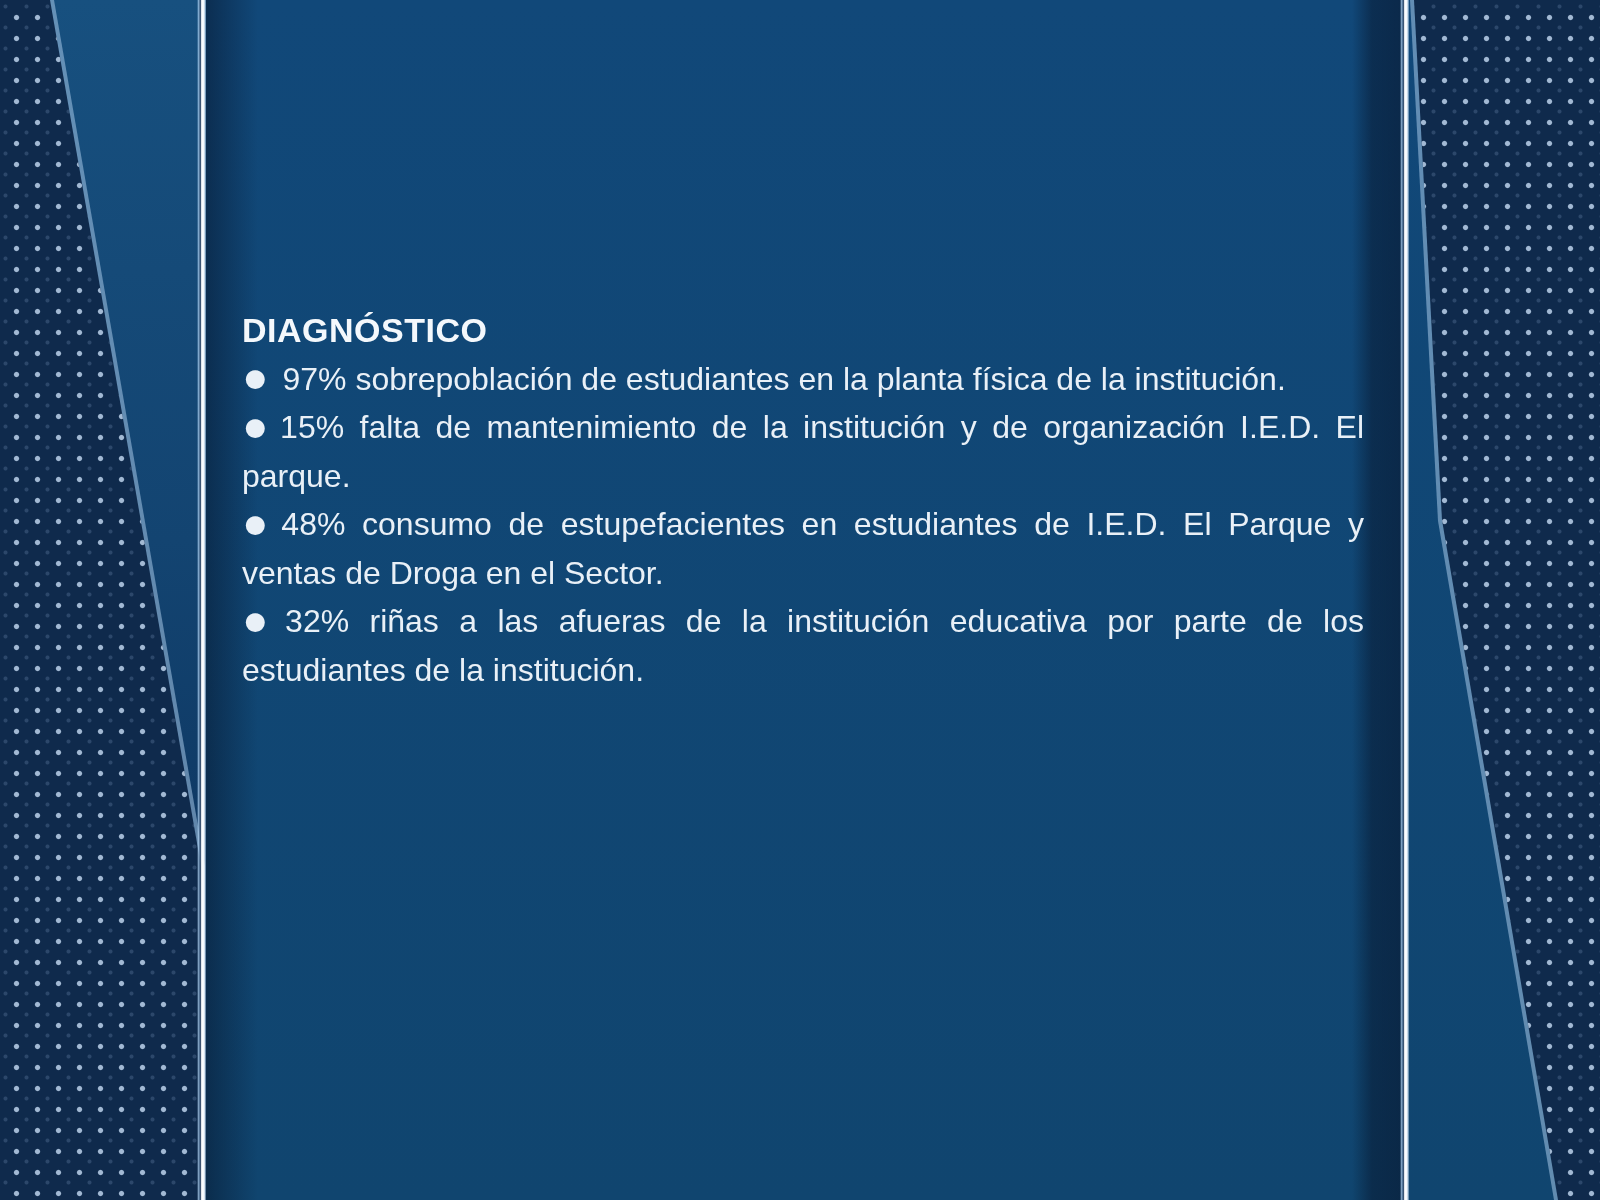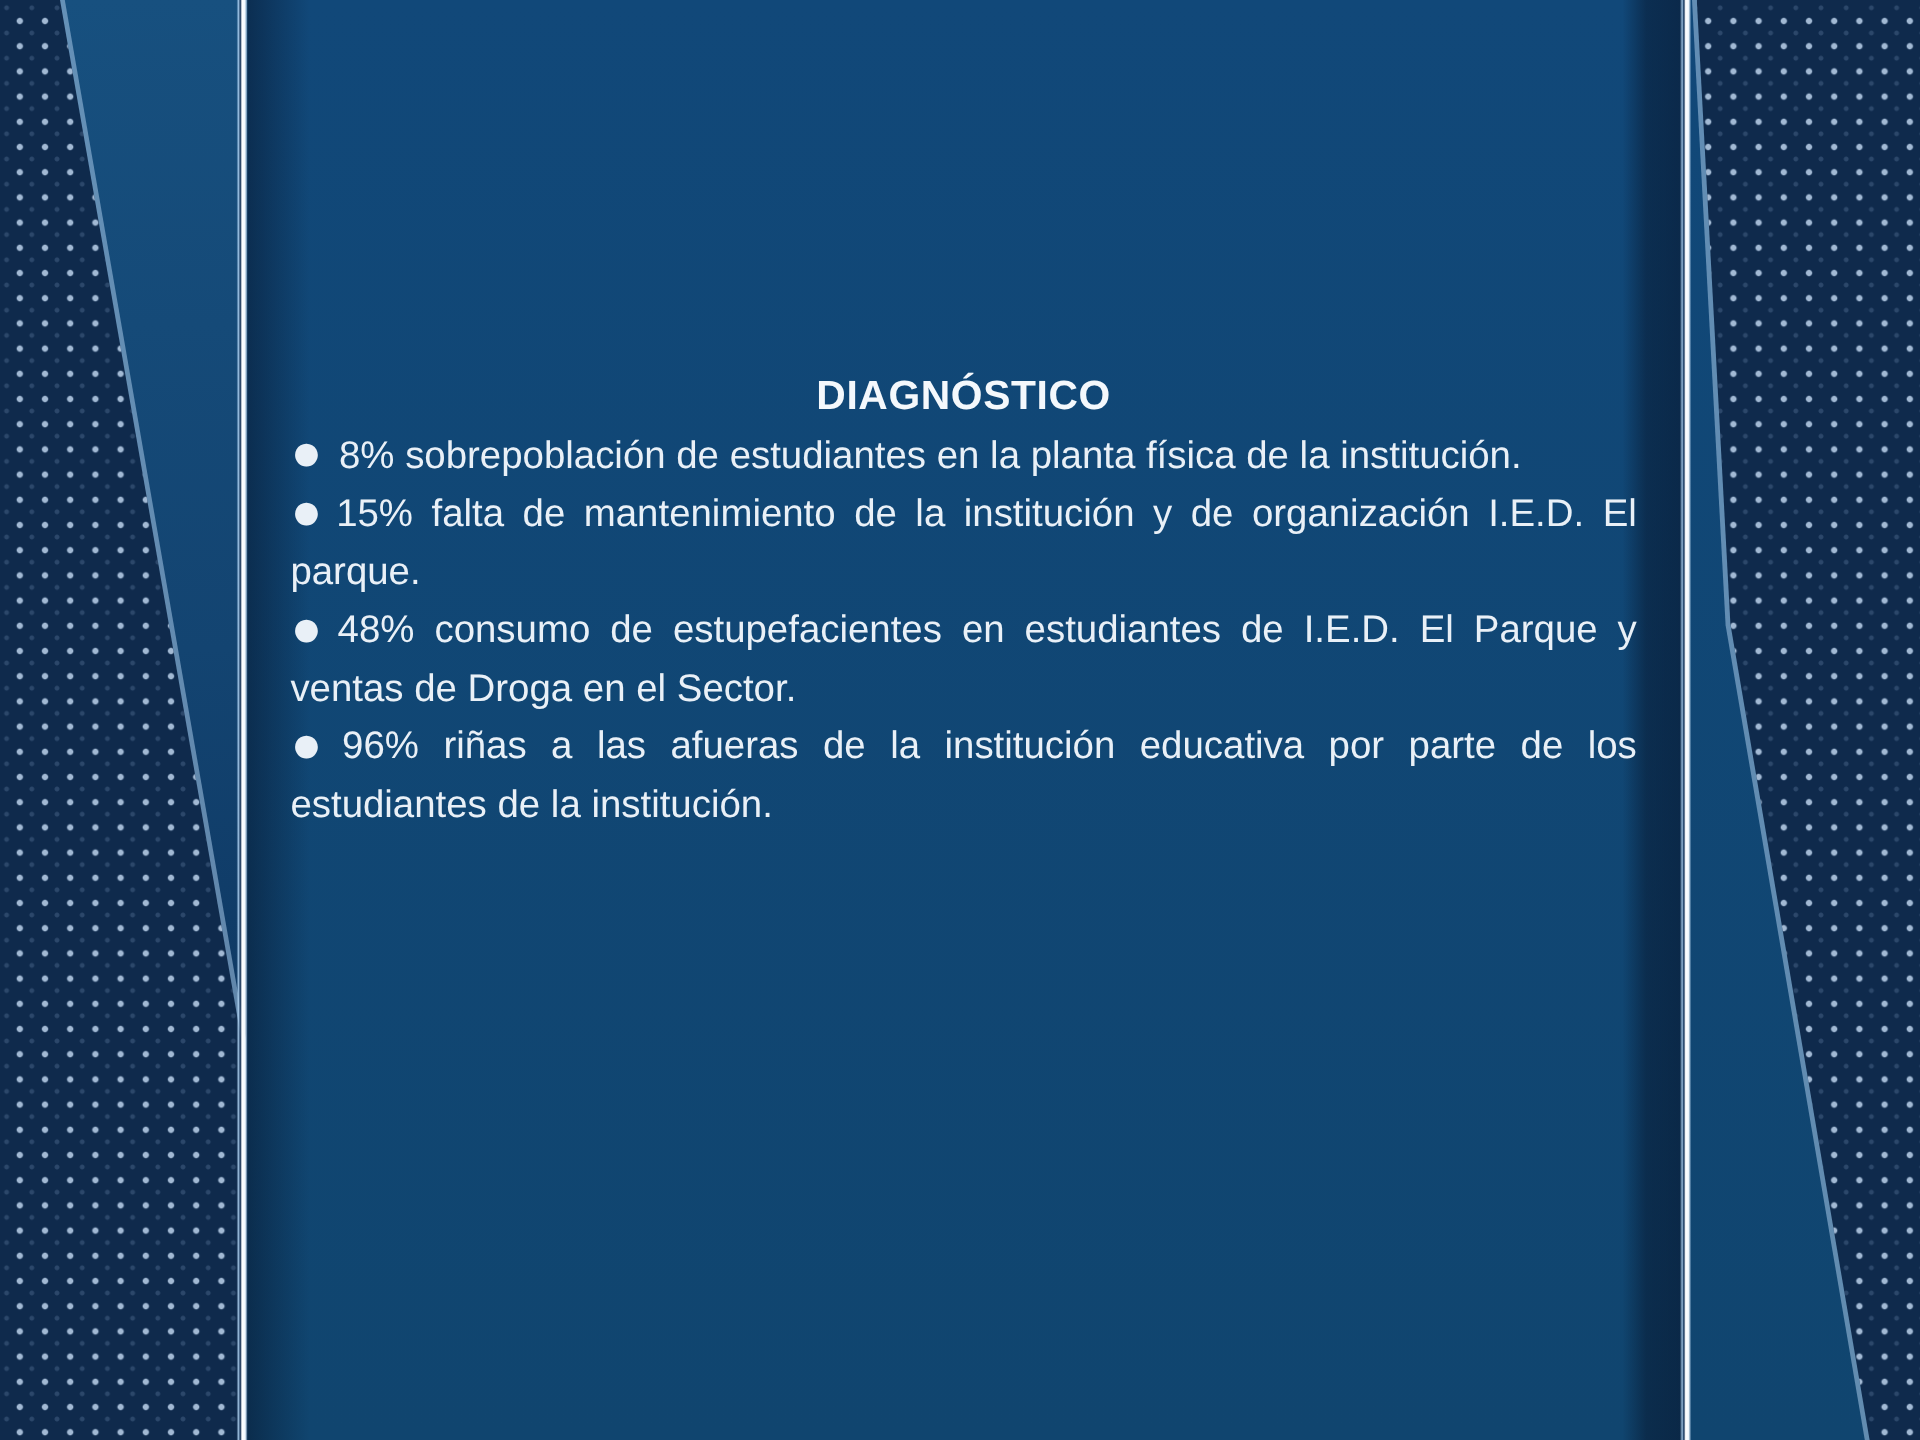--- a/index.html
+++ b/index.html
@@ -59,21 +59,21 @@
 
   
   .textblock{
     position:absolute;left:242px;top:306px;width:1122px;
     color:#e9f0f7;
     font-size:32px;line-height:48.5px;
     text-align:justify;
   }
   .textblock p{margin:0;}
   .title{
-    text-align:center;font-weight:bold;font-size:34px;color:#f4f8fc;
+    text-align:left;font-weight:bold;font-size:34px;color:#f4f8fc;
     letter-spacing:0.5px;
   }
   .mk{
     font-size:44px;line-height:0;vertical-align:-0.06em;margin-right:5px;
   }
 </style>
 </head>
 <body>
 
 <div class="slide">
@@ -89,22 +89,22 @@
   <div class="shadow-inner-left"></div>
   <div class="darkband-right"></div>
 
   <div class="vline vline-left"></div>
   <div class="vline vline-right"></div>
 
   <div class="textblock">
     <p class="title">DIAGNÓSTICO</p>
 
 
-    <p><span class="mk">●</span><span> 8% sobrepoblación de estudiantes en la planta física de la institución.</span></p>
+    <p><span class="mk">●</span><span> 97% sobrepoblación de estudiantes en la planta física de la institución.</span></p>
 
     <p><span class="mk">●</span><span>15% falta de mantenimiento de la institución y de organización I.E.D. El parque.</span></p>
 
     <p><span class="mk">●</span><span>48% consumo de estupefacientes en estudiantes de I.E.D. El Parque y ventas de Droga en el Sector.</span></p>
 
-    <p><span class="mk">●</span><span>96% riñas a las afueras de la institución educativa por parte de los estudiantes de la institución.</span></p>
+    <p><span class="mk">●</span><span>32% riñas a las afueras de la institución educativa por parte de los estudiantes de la institución.</span></p>
   </div>
 
 </div>
 
 </body></html>

